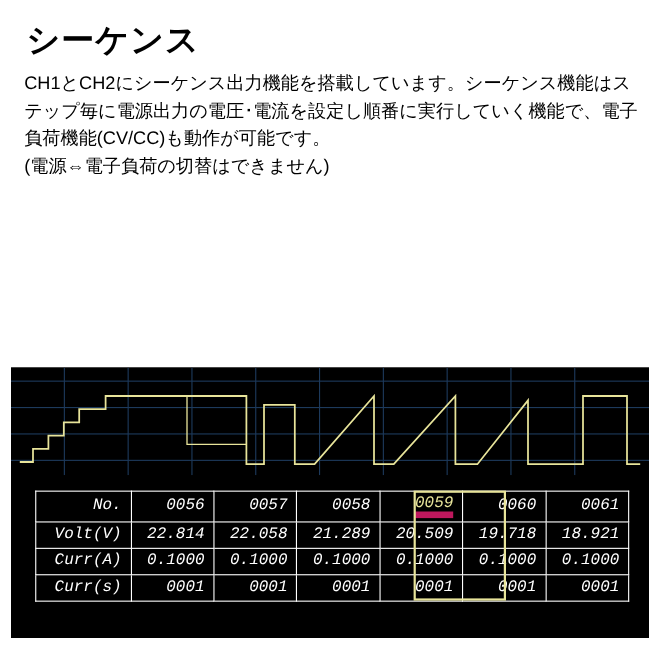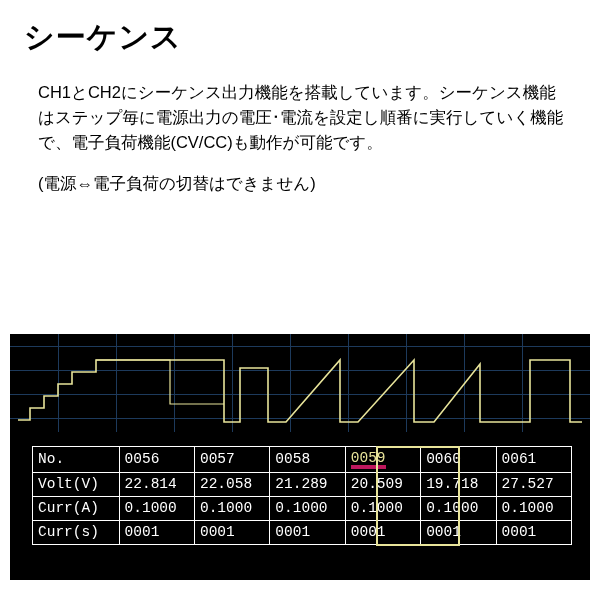--- a/index.html
+++ b/index.html
@@ -34,21 +34,21 @@
     left: 22px;
     top: 64px;
     width: 560px;
     font-size: 16.5px;
     line-height: 1.52;
     color: #000000;
     letter-spacing: 0px;
     text-align: left;
   }
   .body-text p {
-    margin: 16px;
+    margin: 0;
   }
   
   .device-screen {
     position: absolute;
     left: 10px;
     top: 334px;
     width: 580px;
     height: 246px;
     background: #000000;
     overflow: hidden;
@@ -79,43 +79,44 @@
   }
   table.seq-table {
     border-collapse: collapse;
     font-family: "Liberation Mono", monospace;
     font-size: 14.5px;
     color: #ffffff;
   }
   table.seq-table td, table.seq-table th {
     border: 1px solid #ffffff;
     padding: 2px 8px 3px 5px;
-    text-align: left;
+    text-align: right;
     white-space: nowrap;
     font-weight: normal;
     height: 18px;
     line-height: 18px;
+    font-style: italic;
   }
   table.seq-table th.rowlabel {
     width: 86px;
   }
   table.seq-table td.datacell {
     width: 72px;
   }
   td.sel, th.sel {
     color: #e8e49a;
   }
   .sel-box {
     position: absolute;
     border: 2px solid #e8e49a;
     pointer-events: none;
     box-sizing: border-box;
   }
   .underline-red {
-    border-bottom: 4px solid #be185d;
+    border-bottom: 6px solid #be185d;
     display: inline-block;
     line-height: 14px;
   }
 </style>
 </head>
 <body>
 
 <div class="page">
 
   <div class="heading">シーケンス</div>
@@ -162,21 +163,21 @@
             <td class="datacell">0060</td>
             <td class="datacell">0061</td>
           </tr>
           <tr>
             <th class="rowlabel">Volt(V)</th>
             <td class="datacell">22.814</td>
             <td class="datacell">22.058</td>
             <td class="datacell">21.289</td>
             <td class="datacell">20.509</td>
             <td class="datacell">19.718</td>
-            <td class="datacell">27.527</td>
+            <td class="datacell">18.921</td>
           </tr>
           <tr>
             <th class="rowlabel">Curr(A)</th>
             <td class="datacell">0.1000</td>
             <td class="datacell">0.1000</td>
             <td class="datacell">0.1000</td>
             <td class="datacell">0.1000</td>
             <td class="datacell">0.1000</td>
             <td class="datacell">0.1000</td>
           </tr>

